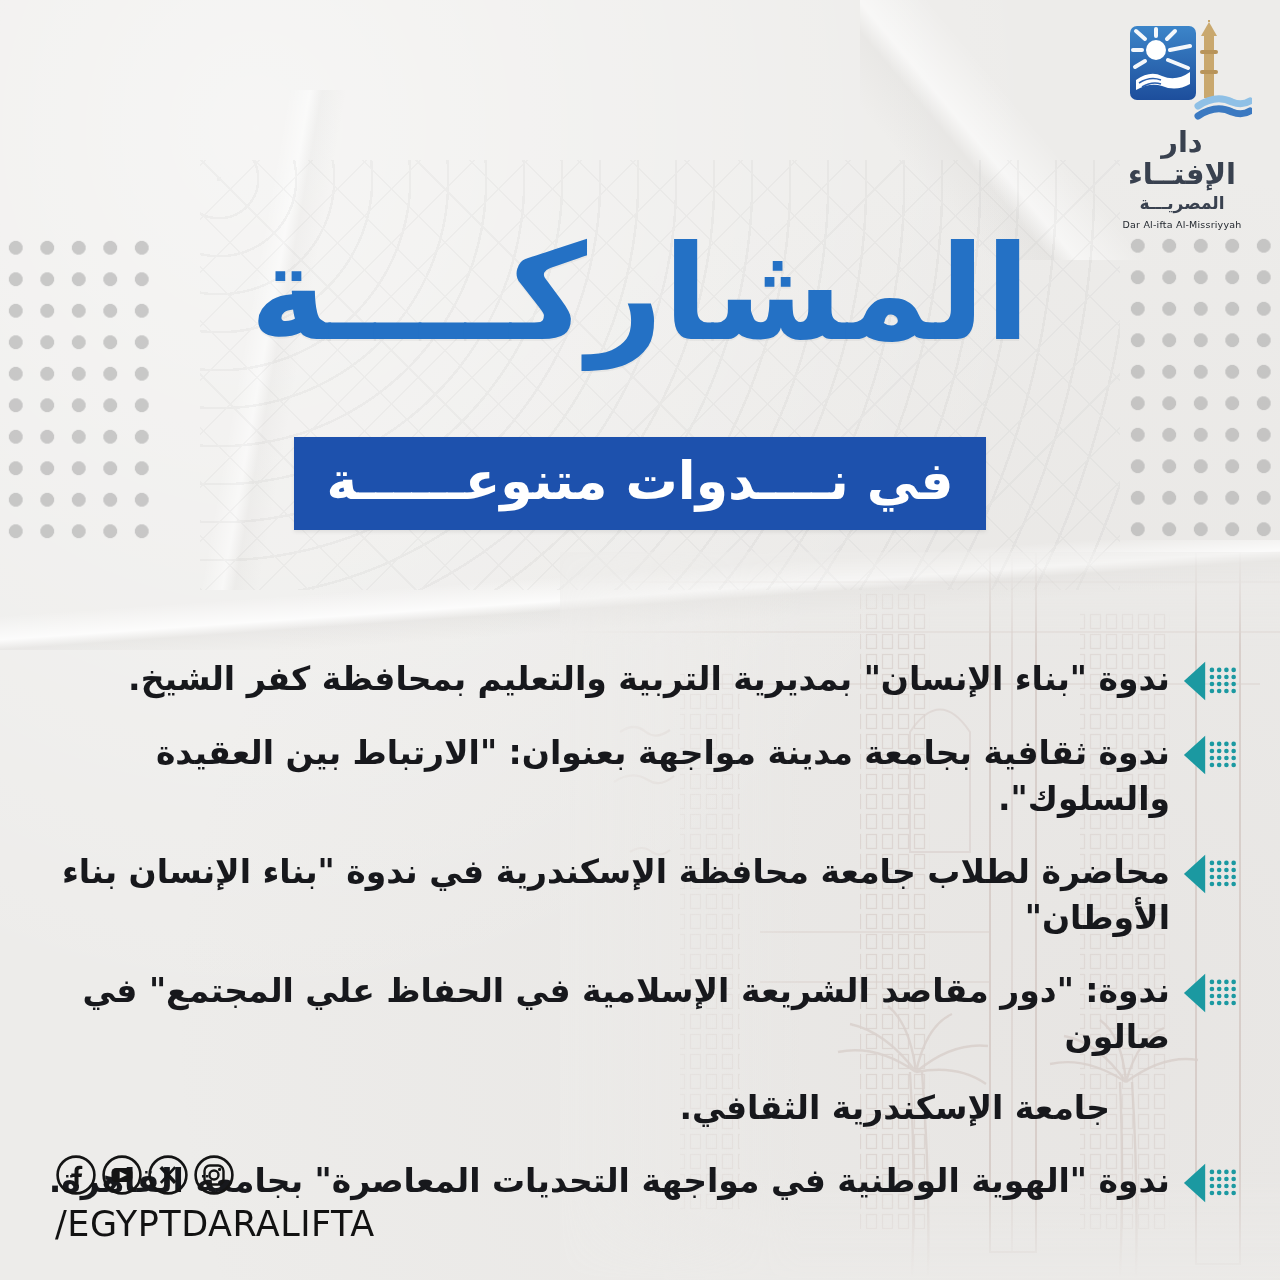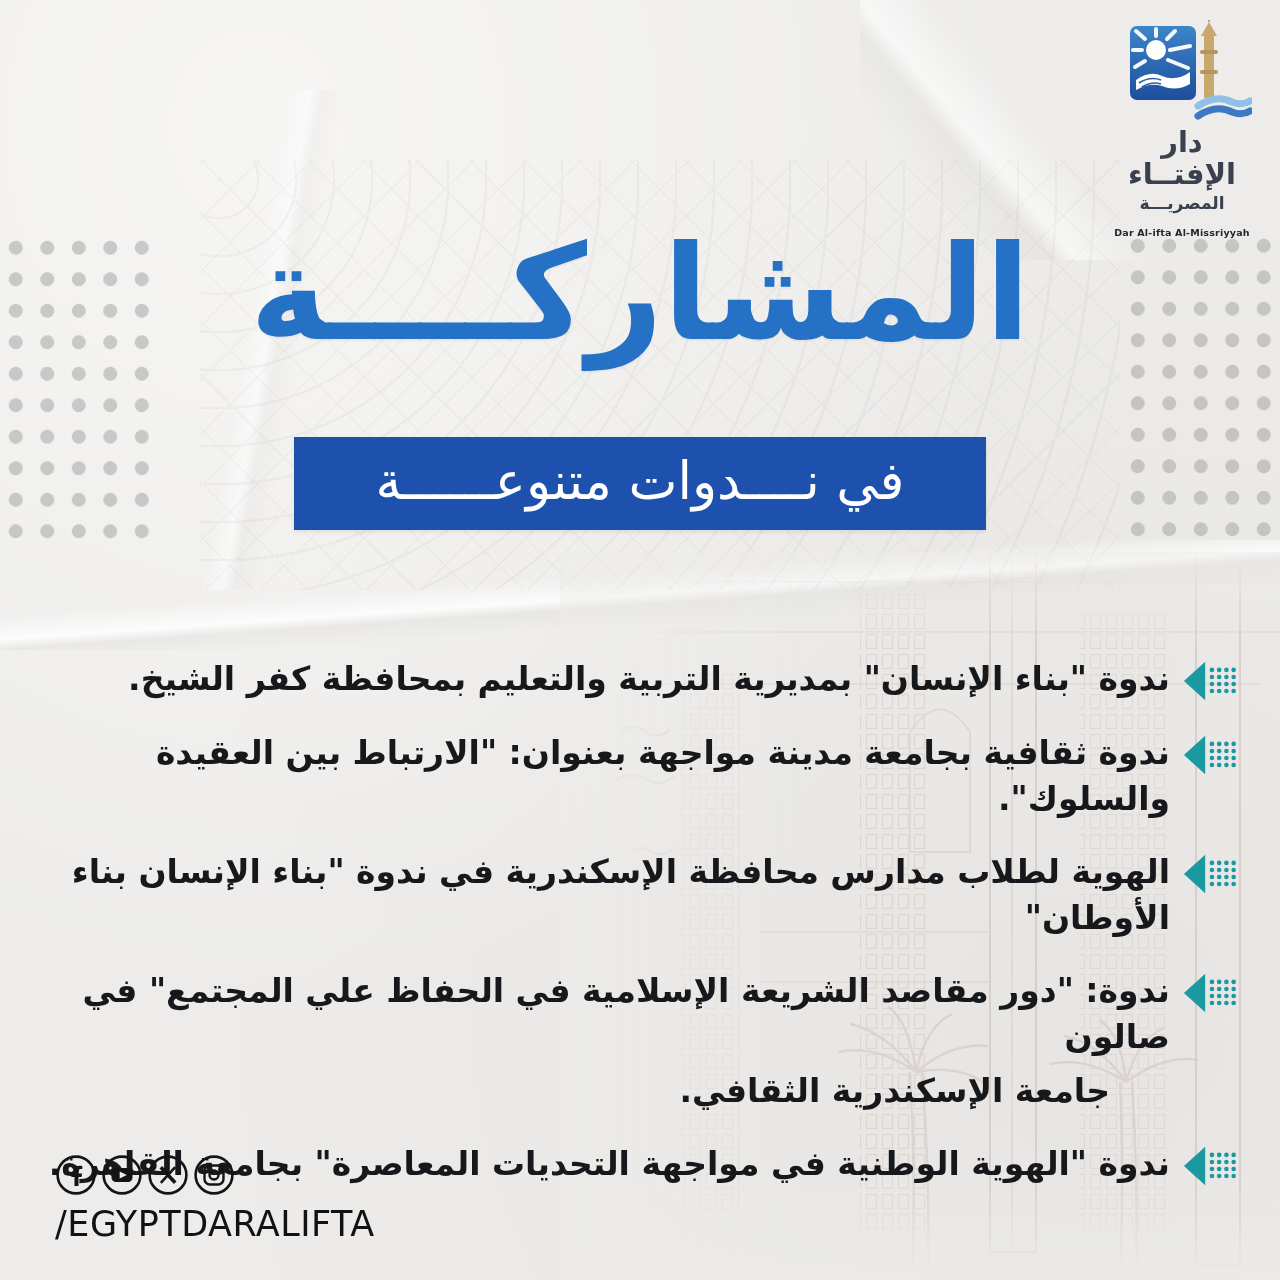--- a/index.html
+++ b/index.html
@@ -38,38 +38,38 @@
   
   .dotgrid{position:absolute;opacity:.58;pointer-events:none;
     background-image:radial-gradient(circle,var(--dots-gray) 6.6px,transparent 7.2px);
     background-size:31.5px 31.5px}
   .dotgrid-left{left:0;top:232px;width:158px;height:315px}
   .dotgrid-right{right:0;top:230px;width:158px;height:315px}
   
   .logo{position:absolute;top:20px;right:20px;width:156px;text-align:center}
   .logo-ar1{font-size:29px;font-weight:bold;color:#39414f;line-height:32px;direction:rtl}
   .logo-ar2{font-size:17px;font-weight:bold;color:#39414f;line-height:26px;direction:rtl}
-  .logo-en{font-size:9.5px;font-weight:bold;color:#23282f;letter-spacing:.2px;margin-top:11px}
+  .logo-en{font-size:9.5px;font-weight:normal;color:#23282f;letter-spacing:.2px;margin-top:3px}
   
   .title{position:absolute;top:198px;left:0;width:100%;text-align:center;direction:rtl;
     color:var(--title-blue);font-size:132px;font-weight:bold;line-height:1.45;
     text-shadow:0 2px 0 rgba(0,0,0,.04)}
   .banner{position:absolute;top:437px;left:50%;transform:translateX(-50%);
     width:692px;height:93px;background:var(--banner-blue);
     display:flex;align-items:center;justify-content:center;
-    color:#fff;font-size:52px;font-weight:normal;direction:rtl;padding-bottom:6px;
+    color:#fff;font-size:52px;font-weight:bold;direction:rtl;padding-bottom:6px;
     box-shadow:0 2px 4px rgba(0,0,0,.08)}
   
   .bullets{position:absolute;top:656px;left:0;right:0;padding:0 42px 0 38px;
     direction:rtl;list-style:none;color:var(--ink)}
   .bullet{display:flex;align-items:flex-start;margin-bottom:27px;
     font-size:33px;font-weight:bold;line-height:46px}
   .bullet-icon{flex:0 0 auto;margin-left:12px;margin-top:3px}
   .b-text{text-align:right}
-  .b-line2{margin-top:8px;margin-right:60px}
+  .b-line2{margin-top:25px;margin-right:60px}
   
   .footer{position:absolute;left:55px;top:1154px}
   .social-row{display:flex;gap:4px}
   .social-row span{display:inline-block}
   .handle{margin-top:4px;font-size:35px;color:#121212;letter-spacing:.5px}
   
   .building-art{position:absolute;left:560px;top:552px;width:720px;height:728px;opacity:.5;pointer-events:none}
 </style>
 </head>
 <body>
@@ -234,21 +234,21 @@
           <circle cx="31" cy="25.1" r="2.4"></circle>
             <circle cx="38.5" cy="25.1" r="2.4"></circle>
             <circle cx="46" cy="25.1" r="2.4"></circle>
             <circle cx="53.5" cy="25.1" r="2.4"></circle>
           <circle cx="31" cy="32.4" r="2.4"></circle>
             <circle cx="38.5" cy="32.4" r="2.4"></circle>
             <circle cx="46" cy="32.4" r="2.4"></circle>
             <circle cx="53.5" cy="32.4" r="2.4"></circle>
         </g>
       </svg>
-      <div class="b-text">الهوية لطلاب مدارس محافظة الإسكندرية في ندوة "بناء الإنسان بناء الأوطان"</div>
+      <div class="b-text">محاضرة لطلاب جامعة محافظة الإسكندرية في ندوة "بناء الإنسان بناء الأوطان"</div>
     </li>
     <li class="bullet">
       <svg class="bullet-icon" width="56" height="44" viewBox="0 0 58 44">
         <polygon points="24,2 2,22 24,42" fill="var(--bullet-teal)"></polygon>
         <g fill="var(--bullet-teal)">
           <circle cx="31" cy="10.5" r="2.4"></circle>
             <circle cx="38.5" cy="10.5" r="2.4"></circle>
             <circle cx="46" cy="10.5" r="2.4"></circle>
             <circle cx="53.5" cy="10.5" r="2.4"></circle>
           <circle cx="31" cy="17.8" r="2.4"></circle>

